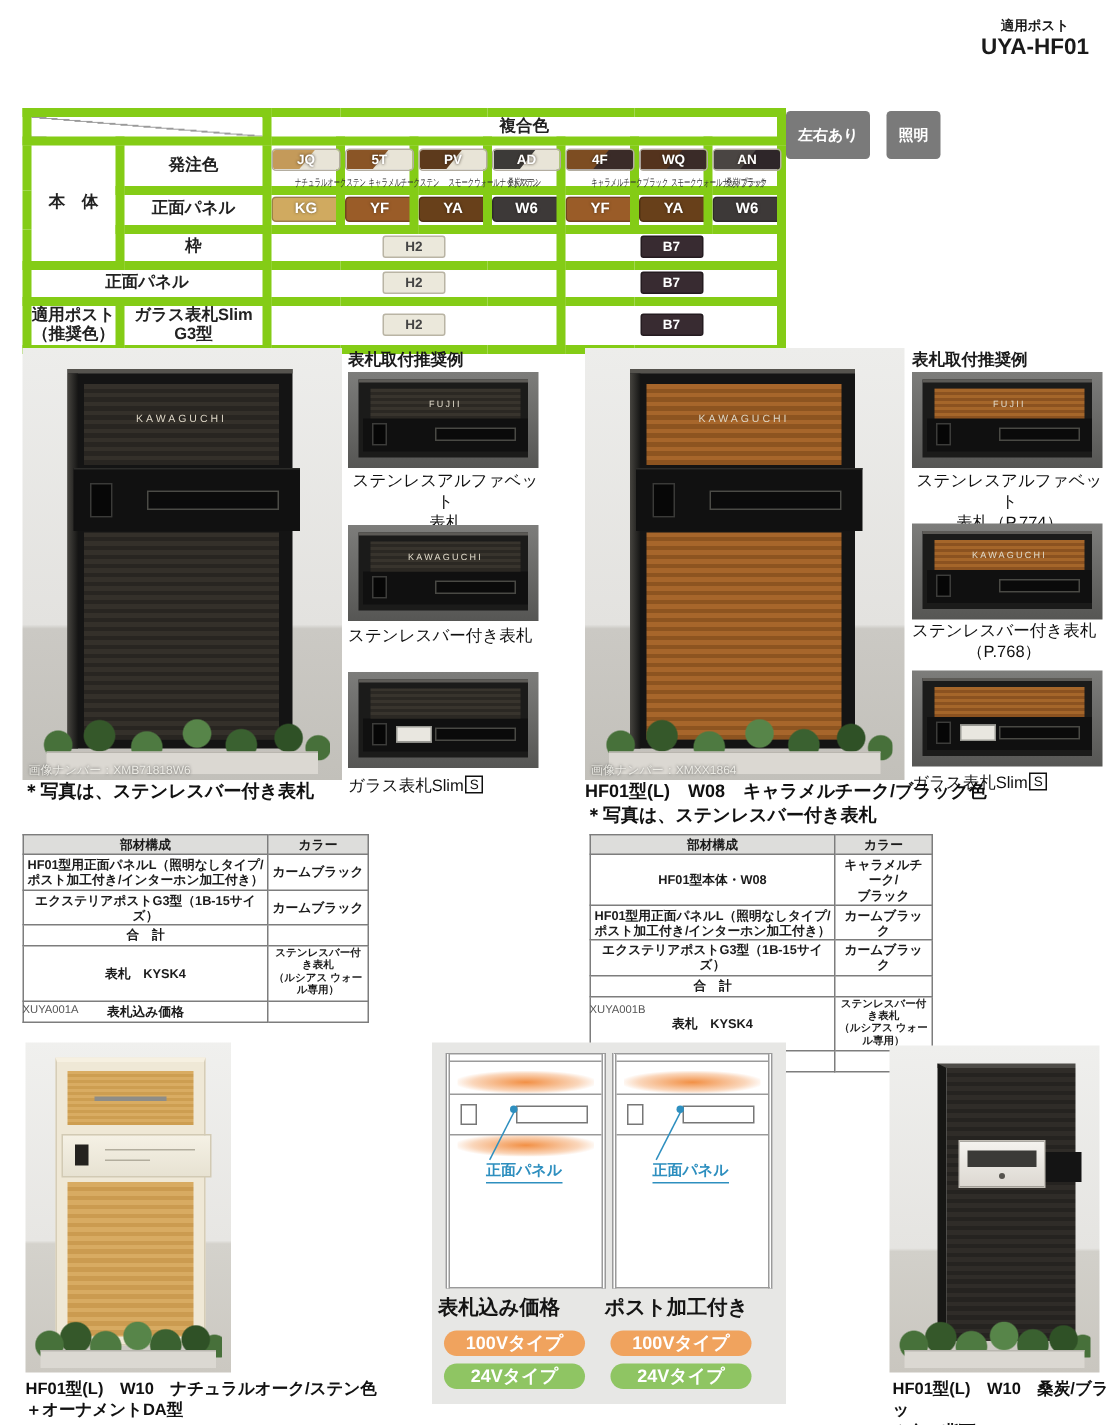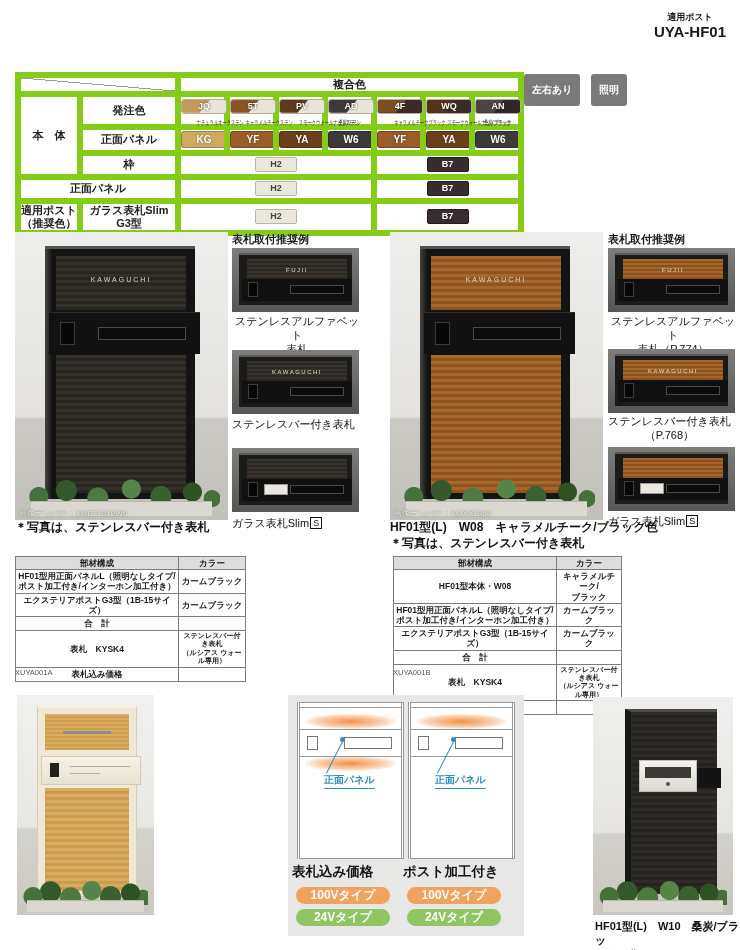--- a/index.html
+++ b/index.html
@@ -518,20 +518,24 @@
       <div class="b1-band">
         <span class="b1-ic"></span>
         <span class="b1-line"></span>
         <span class="b1-line2"></span>
       </div>
       <div class="b1-body"></div>
     </div>
     <div class="greenery gB abs"></div>
     <div class="slab slabB abs"></div>
   </div>
+  <div class="abs capB capB1">
+    <div>HF01型(L)　W10　ナチュラルオーク/ステン色</div>
+    <div>＋オーナメントDA型</div>
+  </div>
 
   <div class="abs diagPanel">
     <div class="diag d1">
       <div class="d-glow g-top"></div>
       <div class="d-glow g-bot"></div>
       <div class="d-topbar"></div>
       <div class="d-band">
           <span class="d-sq"></span>
           <span class="d-rect"></span>
         </div>

